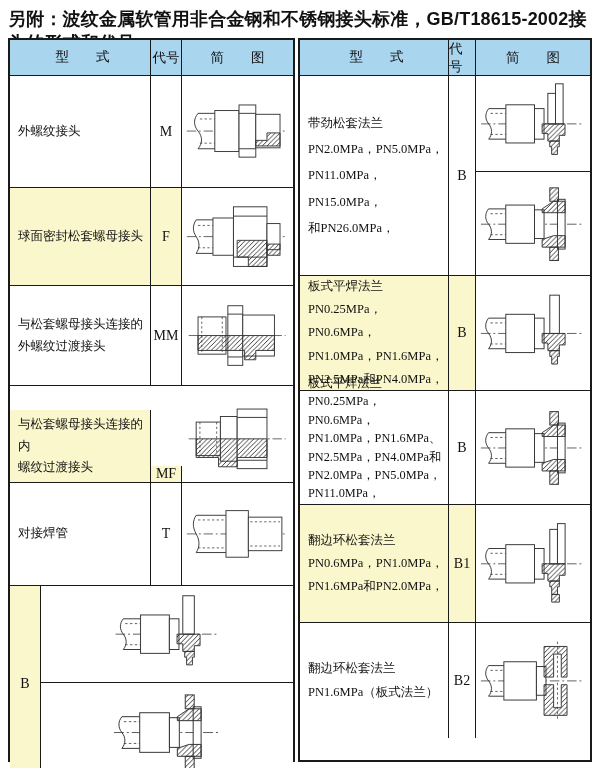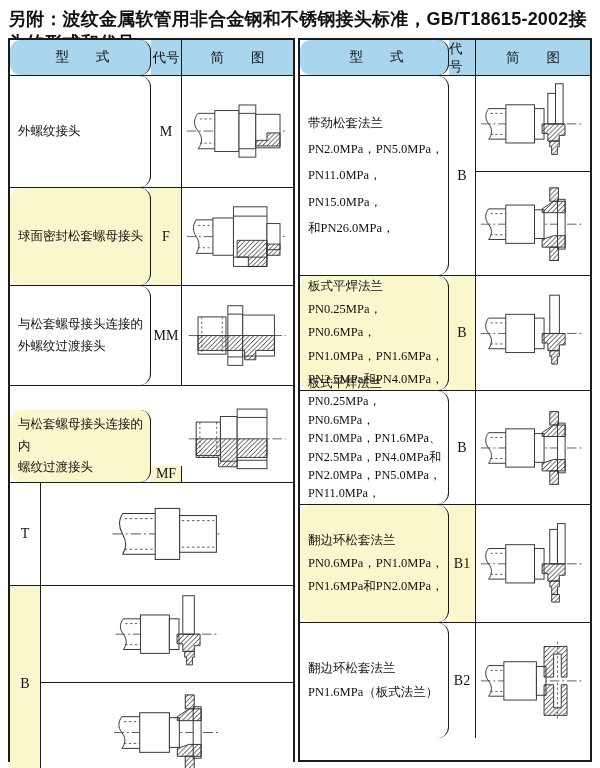--- a/index.html
+++ b/index.html
@@ -20,21 +20,21 @@
   }
   .tbl{position:absolute;left:8px;top:38px;display:flex;}
   .half{border:2px solid var(--bd);background:#fff;box-sizing:content-box;}
   .half.left{width:283px;height:720px;}
   .midgap{width:3px;background:#fff;}
   .half.right{width:290px;height:720px;}
   .row{display:flex;box-sizing:border-box;border-bottom:1px solid var(--bd);}
   .row.last{border-bottom:none;}
   .ct,.cc,.cd,.hcell{box-sizing:border-box;}
   .ct{border-right:1px solid var(--bd);display:flex;align-items:center;
-      padding:4px 3px 4px 8px;font-size:12.5px;line-height:1.7;white-space:pre-line;border-radius:11px;}
+      padding:4px 3px 4px 8px;font-size:12.5px;line-height:1.7;white-space:pre-line;}
   .half.left .ct{width:141px;}
   .half.right .ct{width:149px;}
   .cc{border-right:1px solid var(--bd);display:flex;align-items:center;justify-content:center;
       font-size:14px;}
   .half.left .cc{width:31px;}
   .half.right .cc{width:27px;}
   .cd{flex:1;display:flex;align-items:center;justify-content:center;background:#fff;overflow:hidden;}
   .cd.split{flex-direction:column;align-items:stretch;}
   .sub{display:flex;align-items:center;justify-content:center;overflow:hidden;}
   .sub + .sub{border-top:1px solid var(--bd);}
@@ -144,20 +144,21 @@
           <path class="dt" d="M16 28 V64 M34 28 V64"></path>
           <rect class="fw" x="38" y="22" width="18" height="48"></rect>
           <rect class="fw" x="56" y="14" width="32" height="64"></rect>
           <path d="M56 23 H88 M56 69 H88"></path>
           <path class="fh" d="M12 46 H88 V66 H56 V76 H36 V66 H12 Z"></path>
         </svg>
       </div>
     </div>
 
     <div class="row lr5">
+      <div class="ct">对接焊管</div>
       <div class="cc">T</div>
       <div class="cd">
         <svg class="dg" viewBox="0 0 112 92">
           <line class="cl" x1="2" y1="46" x2="110" y2="46"></line>
           <path d="M12 26 C8 32 8 39 12 46 C16 53 16 60 12 66"></path>
           <path d="M12 26 H44 M12 66 H44"></path>
           <path class="dt" d="M14 31 H42 M14 61 H42"></path>
           <rect class="fw" x="44" y="21" width="24" height="50"></rect>
           <rect class="fw" x="68" y="28" width="36" height="36"></rect>
           <path class="dt" d="M70 33 H102 M70 59 H102"></path>

